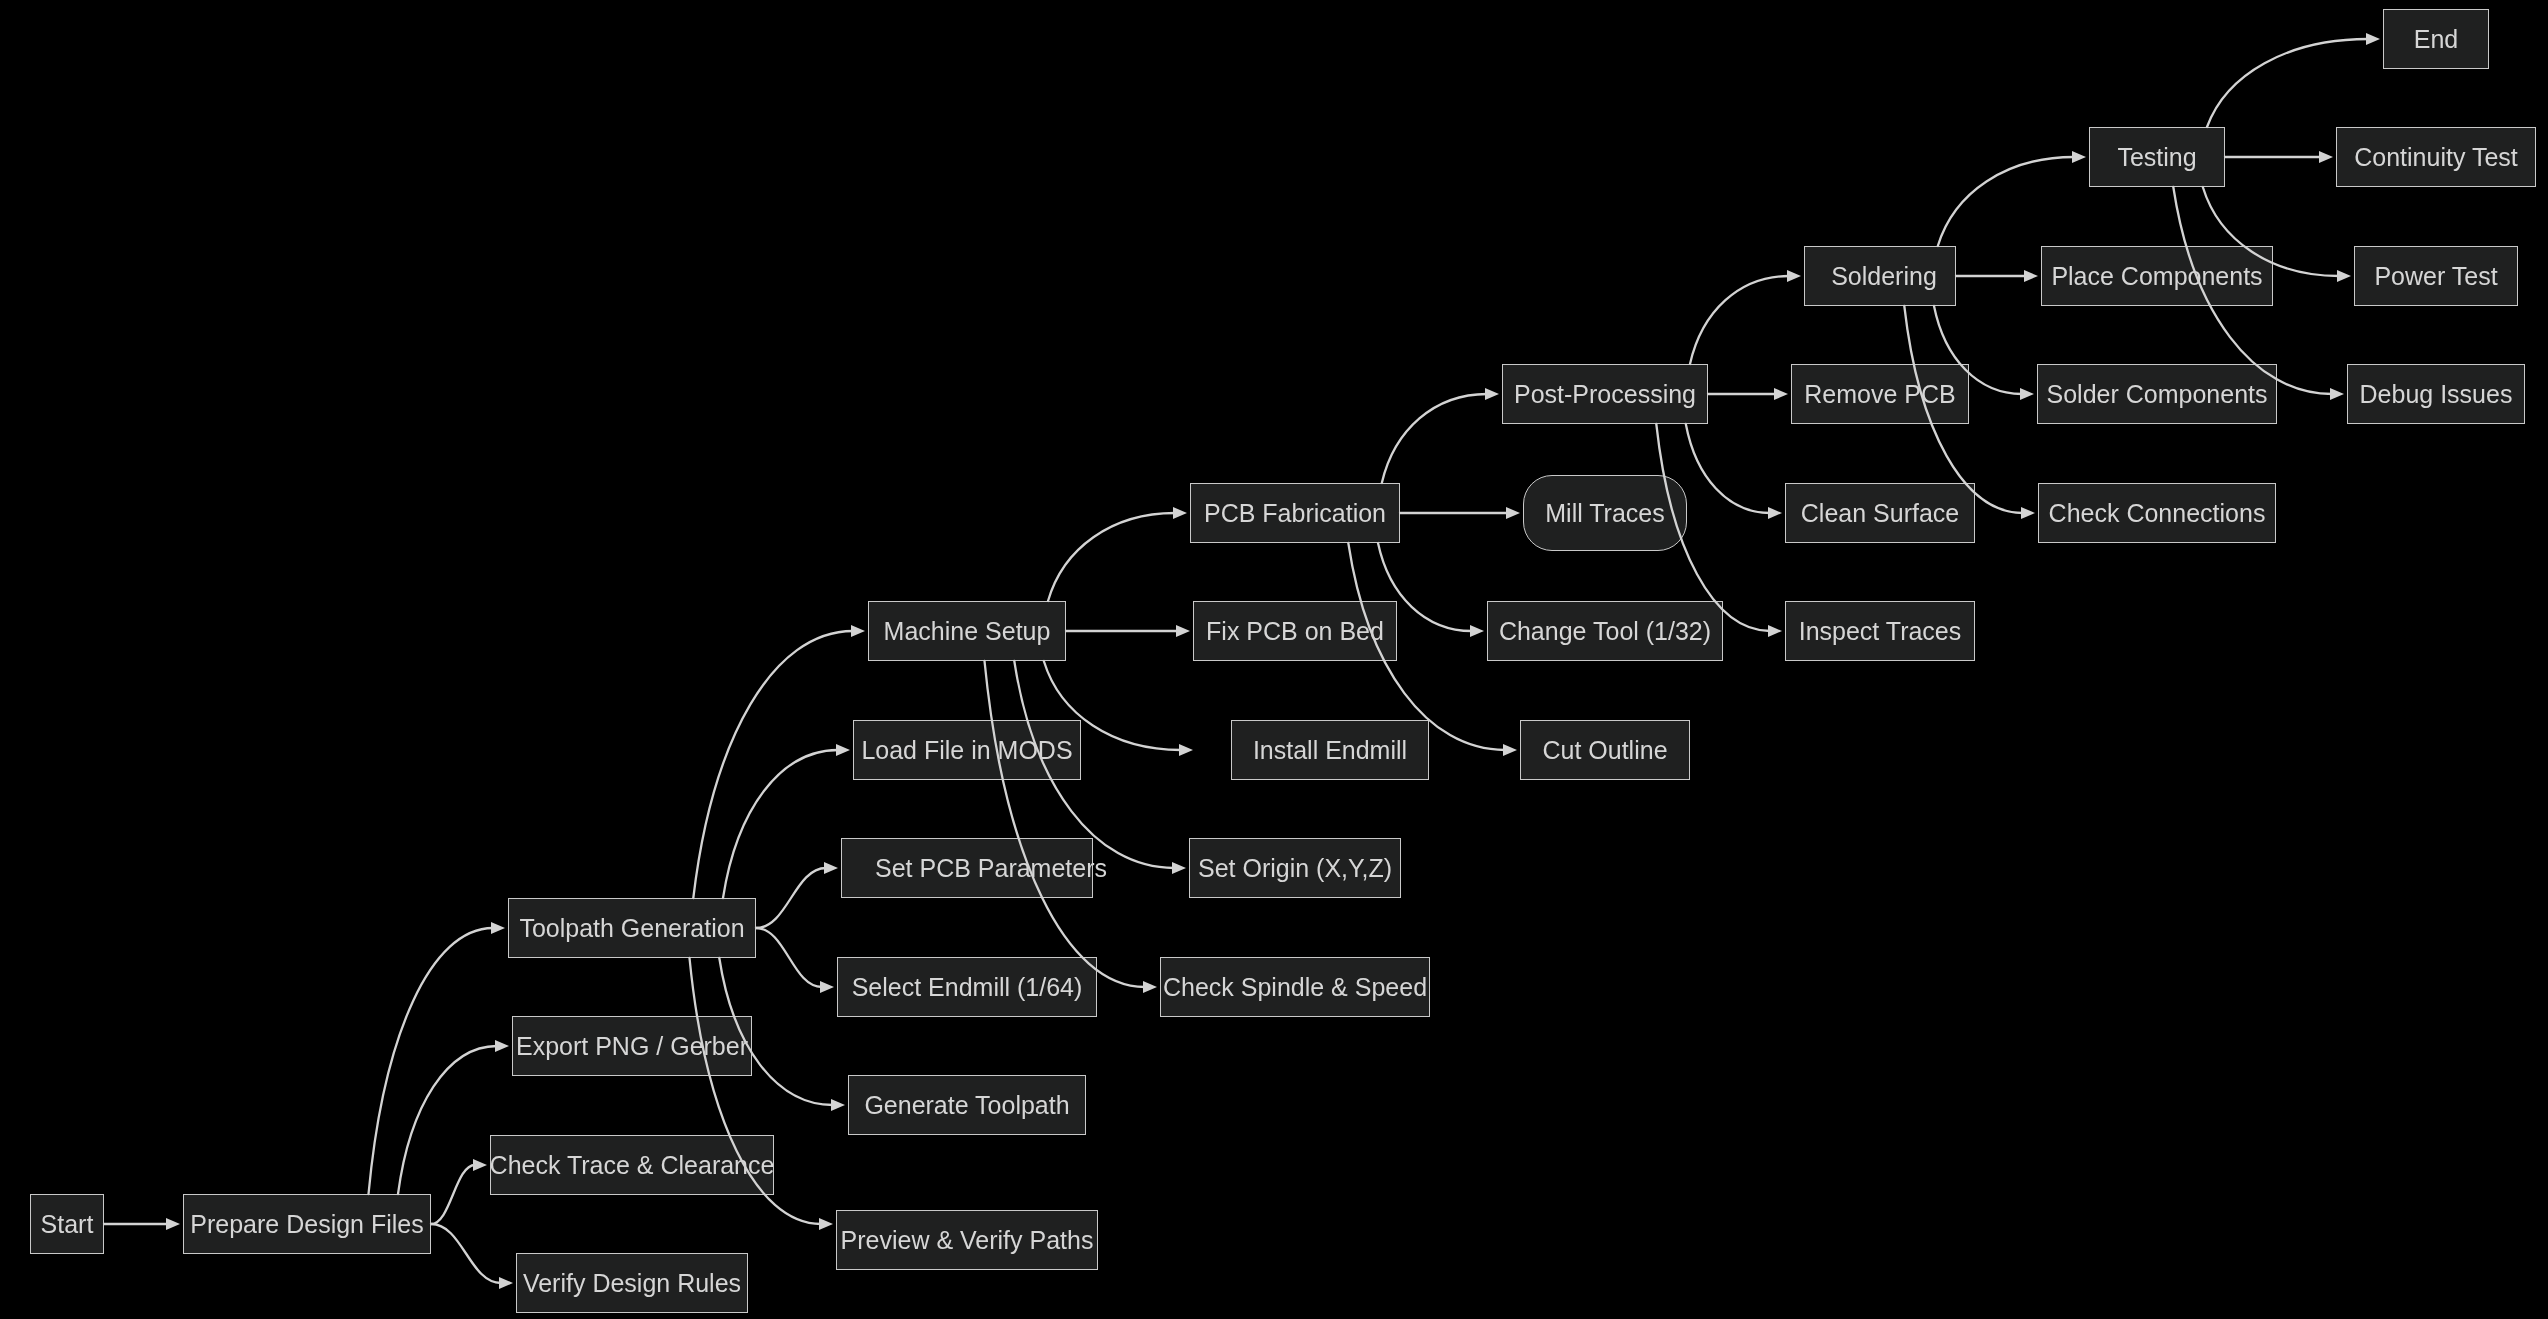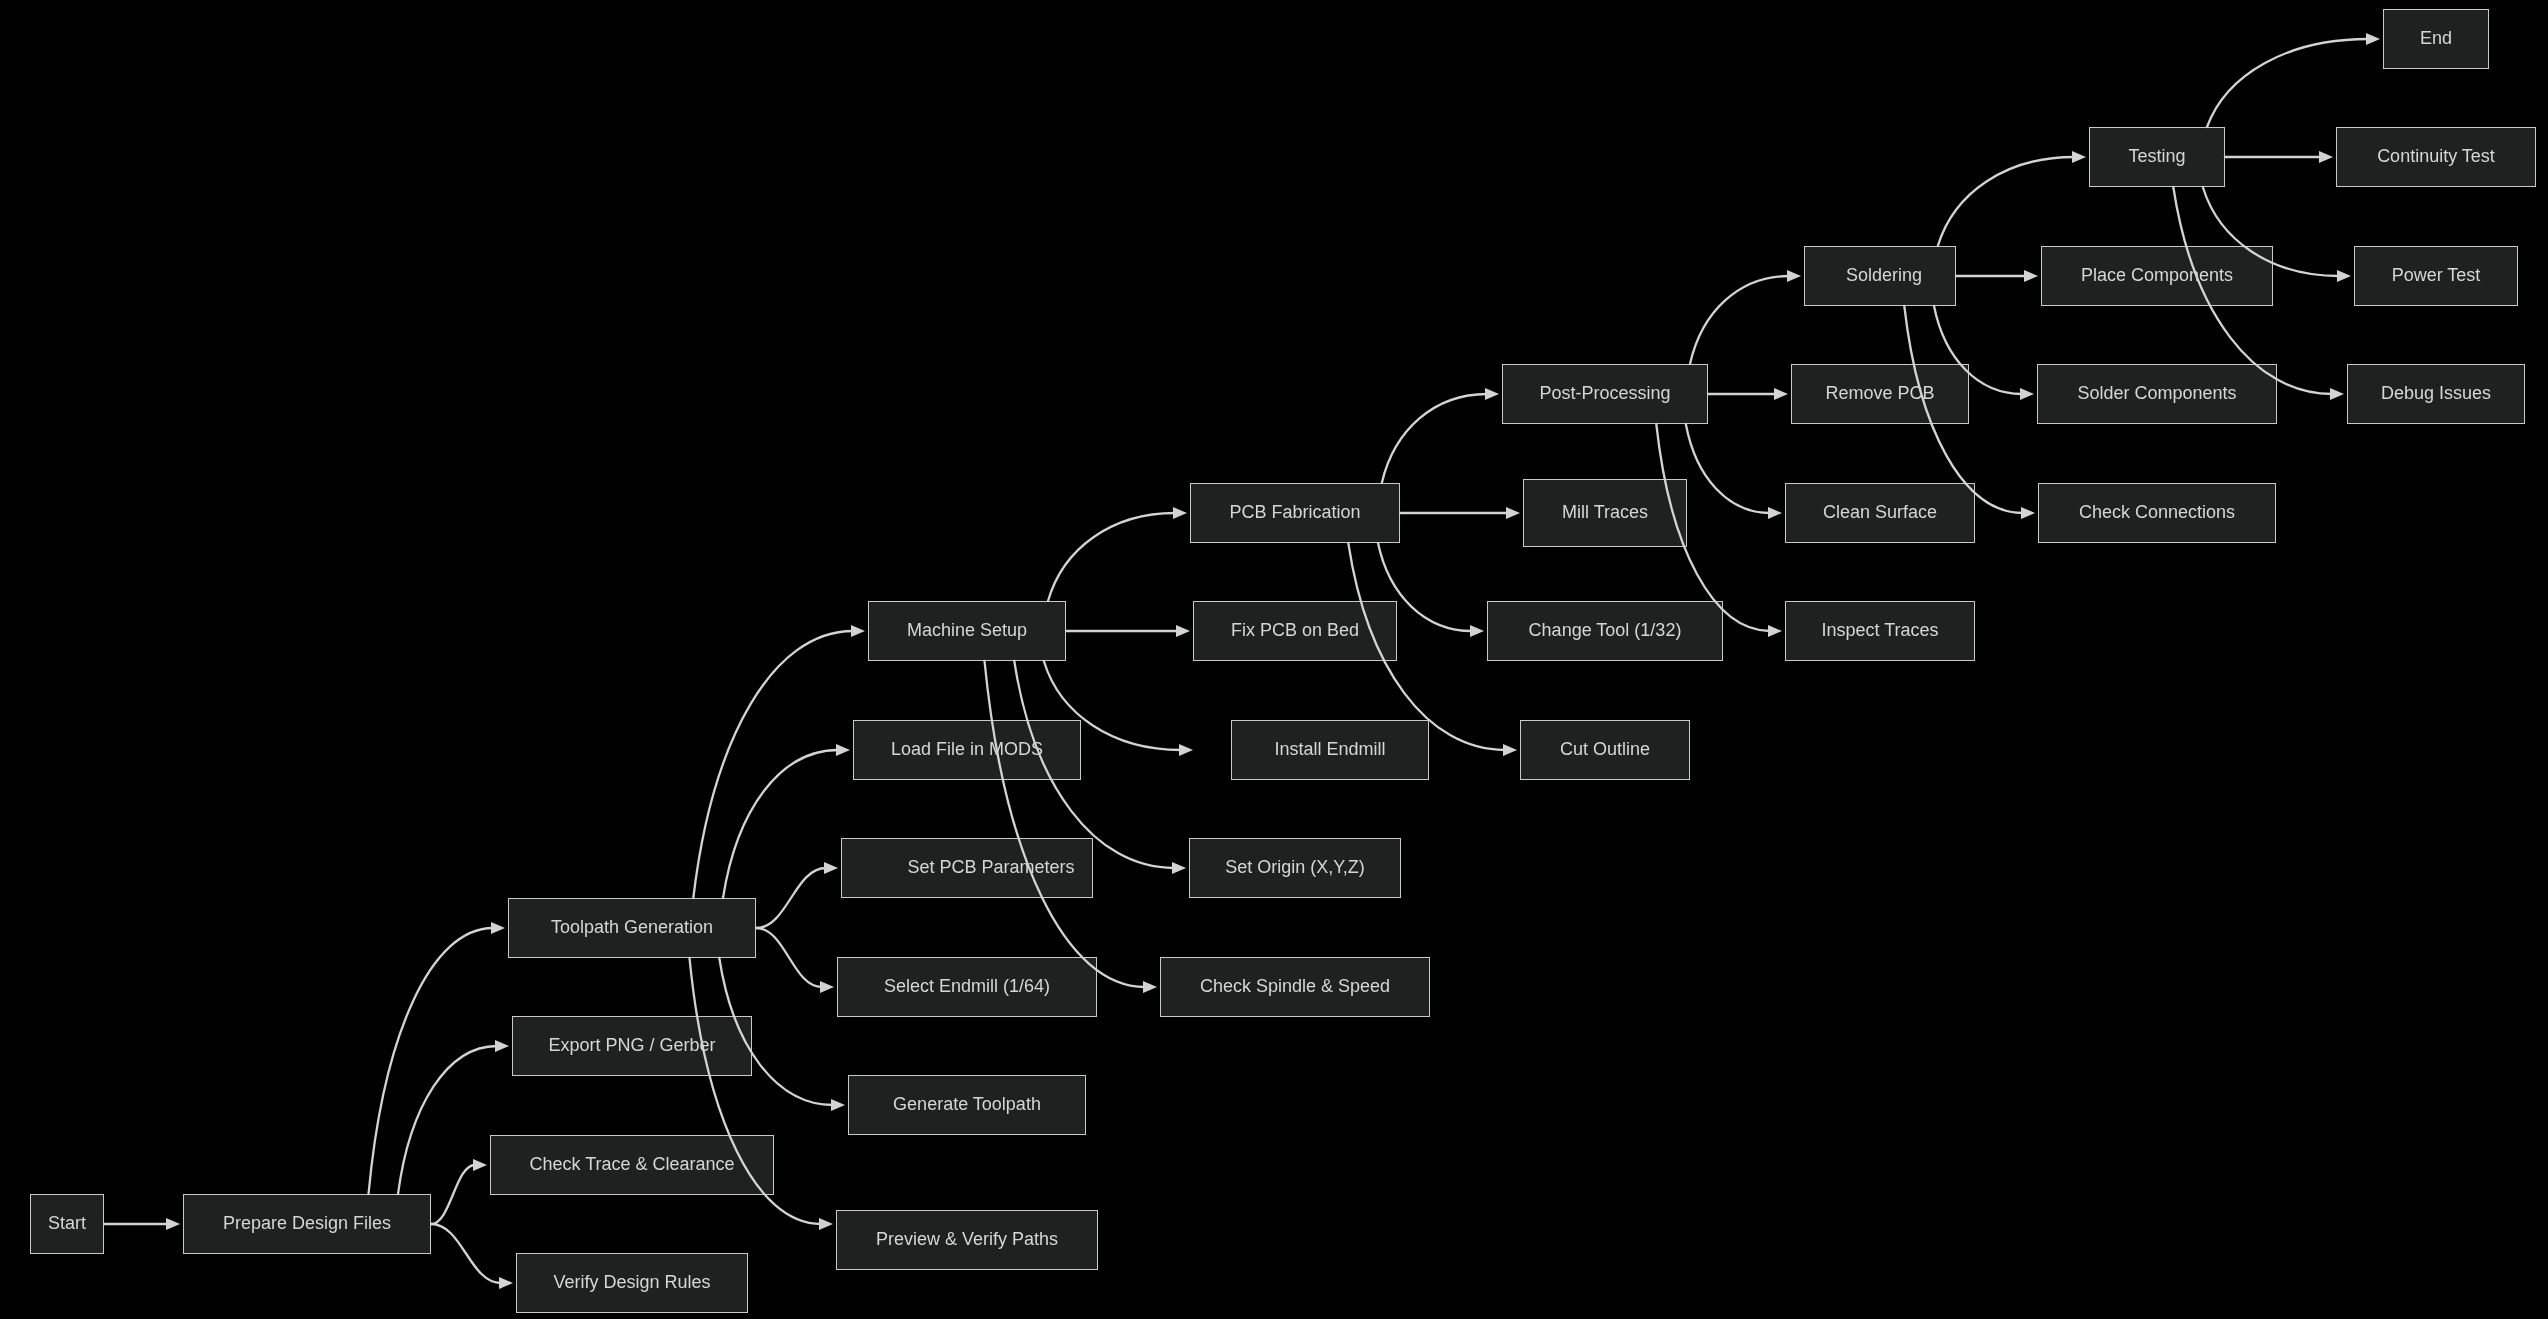--- a/index.html
+++ b/index.html
@@ -19,21 +19,21 @@
   }
   #node-layer{position:absolute;inset:0;z-index:1;}
   #edge-layer{position:absolute;inset:0;z-index:2;pointer-events:none;}
   .node{
     position:absolute;
     transform:translate(-50%,-50%);
     background:var(--node-fill);
     border:1.7px solid var(--node-border);
     color:var(--node-text);
     display:flex;align-items:center;justify-content:center;
-    font-size:18px;line-height:1.2;
+    font-size:25px;line-height:1.2;
     white-space:nowrap;
     box-sizing:border-box;
     text-align:left;
   }
   .edge{
     fill:none;
     stroke:var(--edge);
     stroke-width:2.3px;
     stroke-linecap:round;
   }
@@ -90,21 +90,21 @@
       </div>
       <div class="node" style="left: 1295px; top: 868px; width: 212px; height: 60px;">
         <span>Set Origin (X,Y,Z)</span>
       </div>
       <div class="node" style="left: 1295px; top: 987px; width: 270px; height: 60px;">
         <span>Check Spindle &amp; Speed</span>
       </div>
       <div class="node" style="left: 1605px; top: 394px; width: 206px; height: 60px;">
         <span>Post-Processing</span>
       </div>
-      <div class="node" style="left: 1605px; top: 513px; width: 164px; height: 68px;">
+      <div class="node" style="left: 1605px; top: 513px; width: 164px; height: 76px; border-radius: 29px;">
         <span>Mill Traces</span>
       </div>
       <div class="node" style="left: 1605px; top: 631px; width: 236px; height: 60px;">
         <span>Change Tool (1/32)</span>
       </div>
       <div class="node" style="left: 1605px; top: 750px; width: 170px; height: 60px;">
         <span>Cut Outline</span>
       </div>
       <div class="node" style="left: 1880px; top: 276px; width: 152px; height: 60px; padding-left: 8px;">
         <span>Soldering</span>

